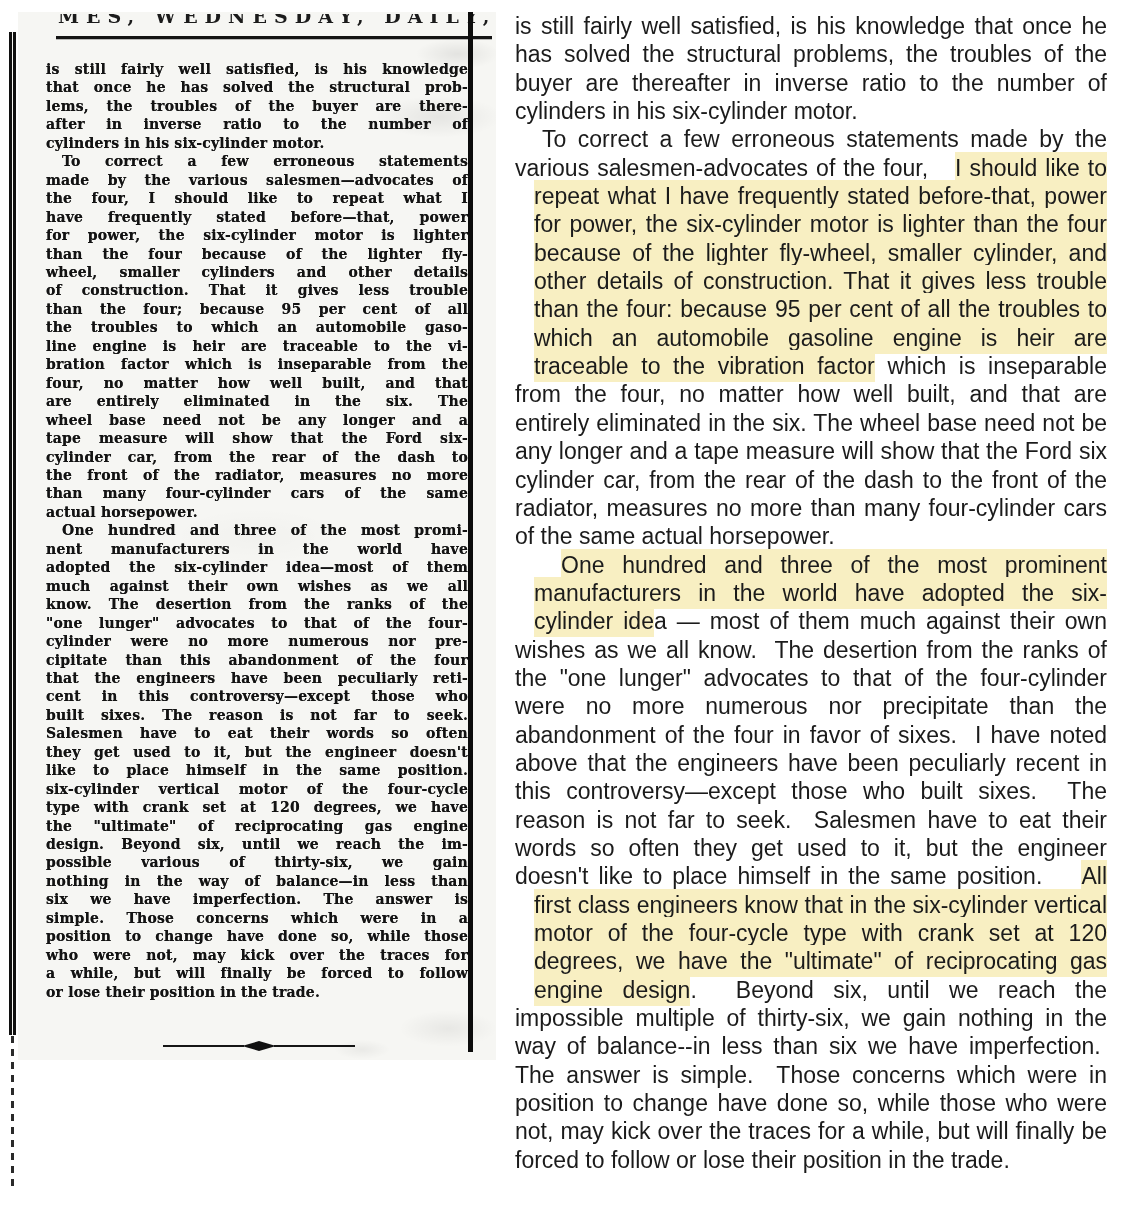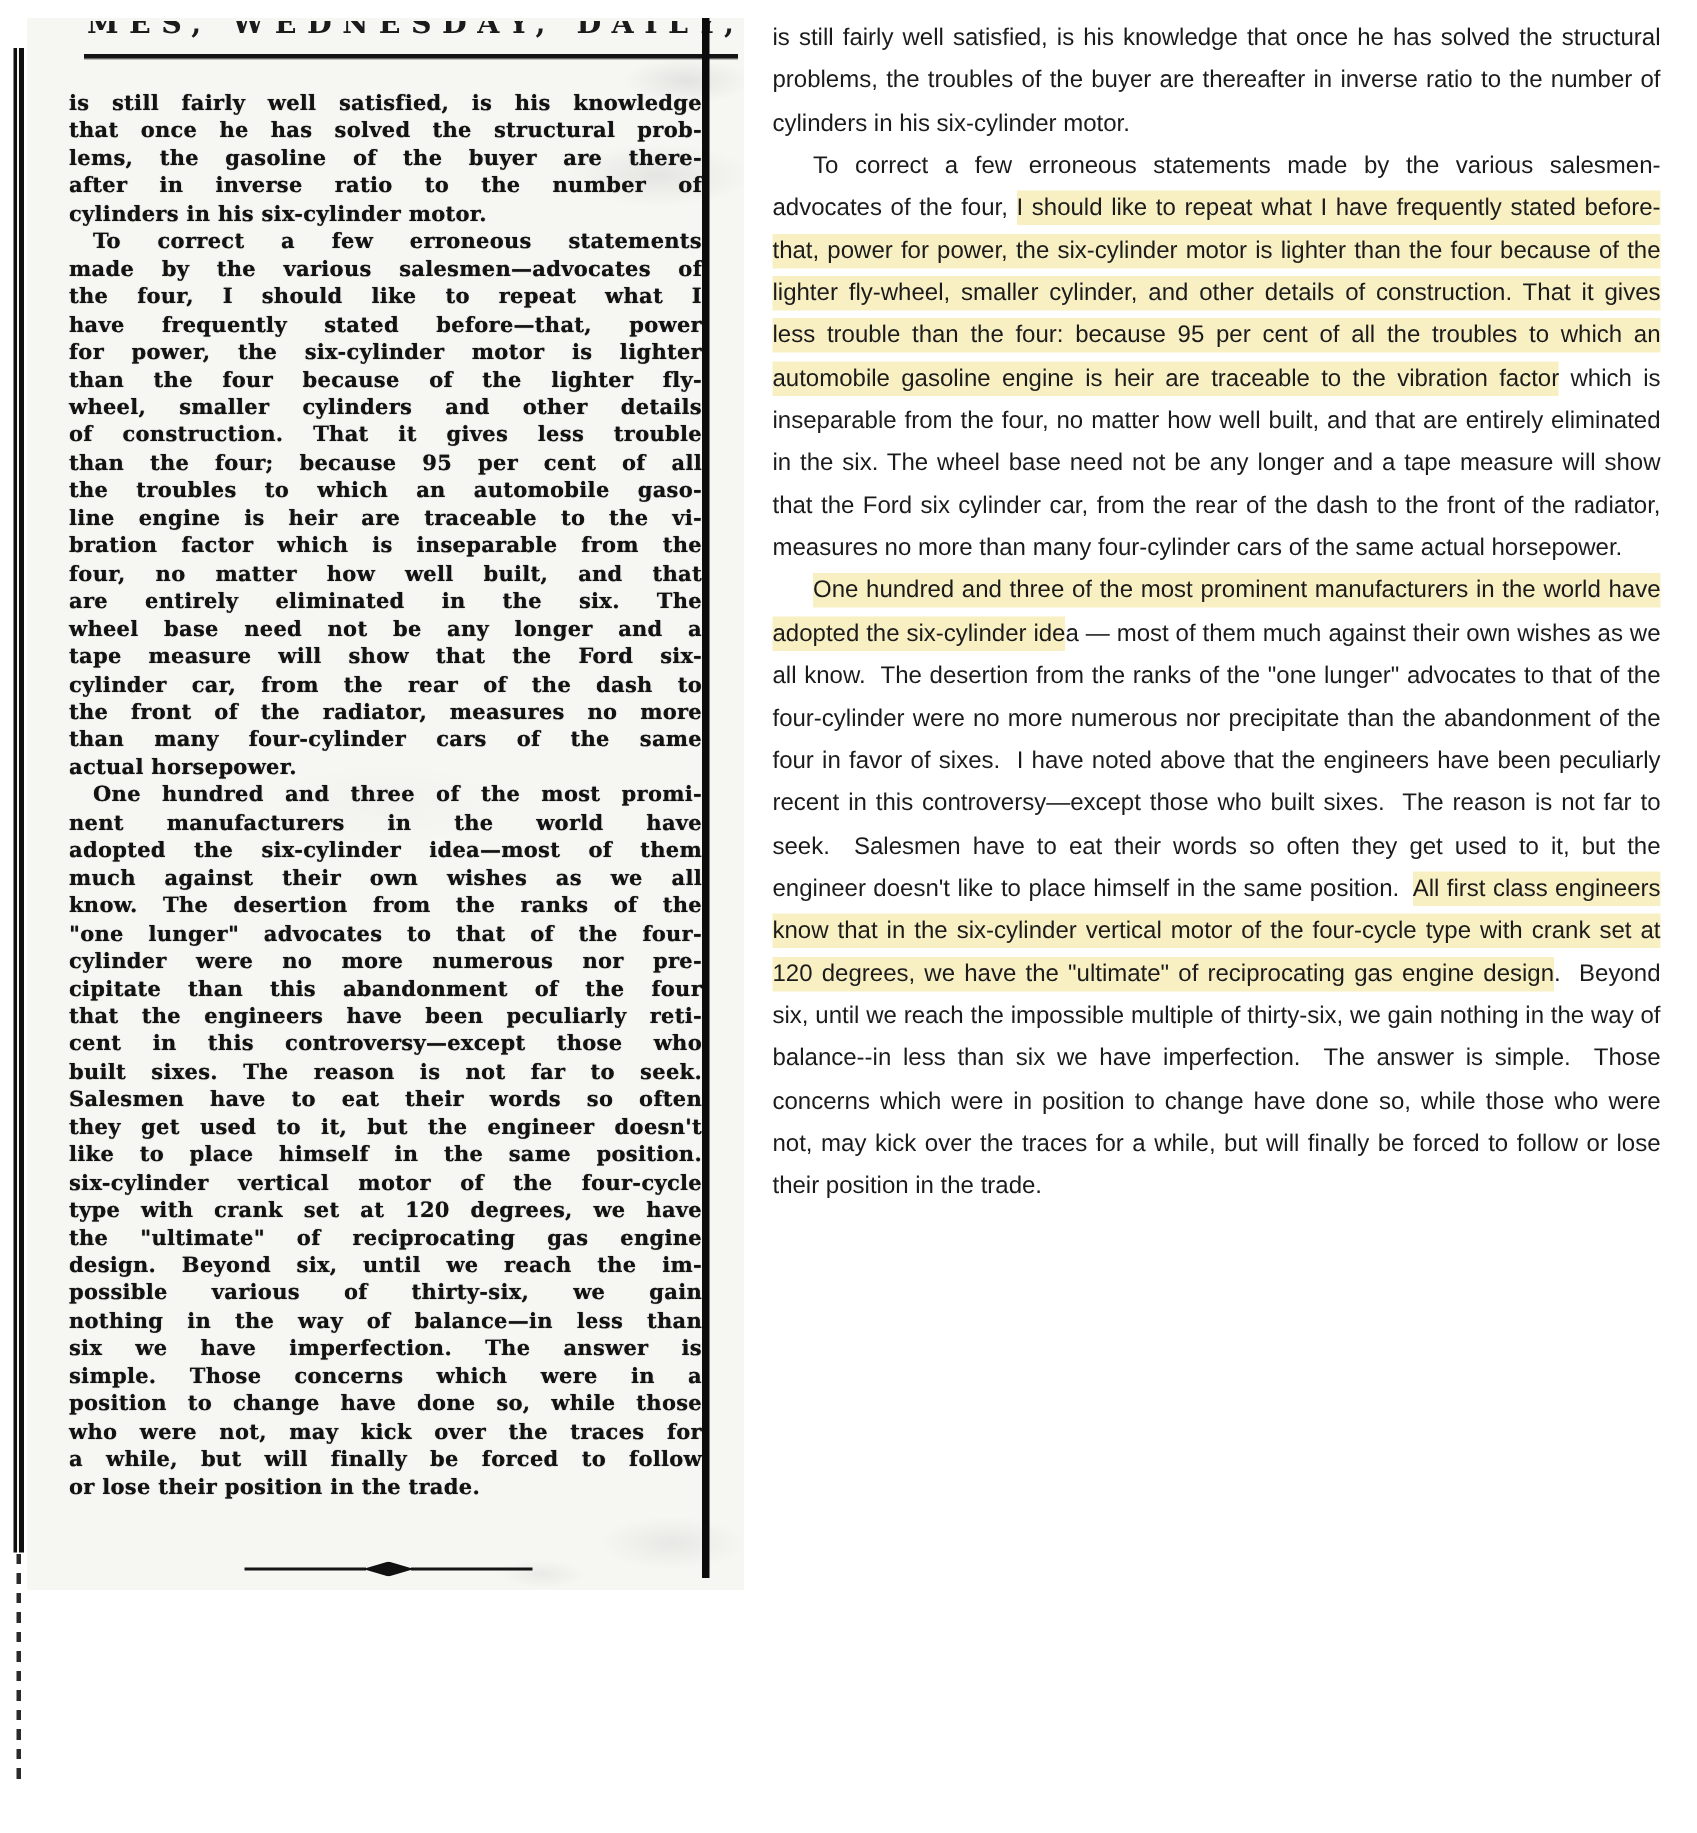--- a/index.html
+++ b/index.html
@@ -35,41 +35,41 @@
   .scan-line.end{text-align-last:left;}
 
   .end-divider{position:absolute;left:145px;top:1028px;width:192px;height:12px;
     display:flex;align-items:center;}
   .end-divider .seg{flex:1;height:2px;background:#151515;}
   .end-divider .diamond{width:34px;height:10px;background:#111;
     clip-path:polygon(0 50%,50% 0,100% 50%,50% 100%);margin:0 -2px;}
 
   
   .transcript{position:absolute;left:515px;top:12px;width:592px;
-    font-size:16px;line-height:28.35px;color:#1b1b1b;text-align:justify;}
+    font-size:23px;line-height:28.35px;color:#1b1b1b;text-align:justify;}
   .transcript p{margin:0;}
   .transcript p.ind{text-indent:27px;}
-  .hl{background:var(--hl,#f8efc2);padding:3px 0;box-decoration-break:clone;
+  .hl{background:var(--hl,#f8efc2);padding:3px 0;box-decoration-break:clone;margin-left:19px;
       -webkit-box-decoration-break:clone;}
 </style>
 </head>
 <body>
 
 <div class="page">
 
   <div class="scan-paper">
     <div class="masthead-clip">
       <span class="m-inner">MES, WEDNESDAY,   DAILY, FEB 5, 1907</span>
     </div>
     <div class="top-rule"></div>
     <div class="right-bar"></div>
     <div class="scan-text">
         <div class="scan-line">is still fairly well satisfied, is his knowledge</div>
         <div class="scan-line">that once he has solved the structural prob-</div>
-        <div class="scan-line">lems, the gasoline of the buyer are there-</div>
+        <div class="scan-line">lems, the troubles of the buyer are there-</div>
         <div class="scan-line">after in inverse ratio to the number of</div>
         <div class="scan-line end">cylinders in his six-cylinder motor.</div>
         <div class="scan-line ind">To correct a few erroneous statements</div>
         <div class="scan-line">made by the various salesmen—advocates of</div>
         <div class="scan-line">the four, I should like to repeat what I</div>
         <div class="scan-line">have frequently stated before—that, power</div>
         <div class="scan-line">for power, the six-cylinder motor is lighter</div>
         <div class="scan-line">than the four because of the lighter fly-</div>
         <div class="scan-line">wheel, smaller cylinders and other details</div>
         <div class="scan-line">of construction.  That it gives less trouble</div>

